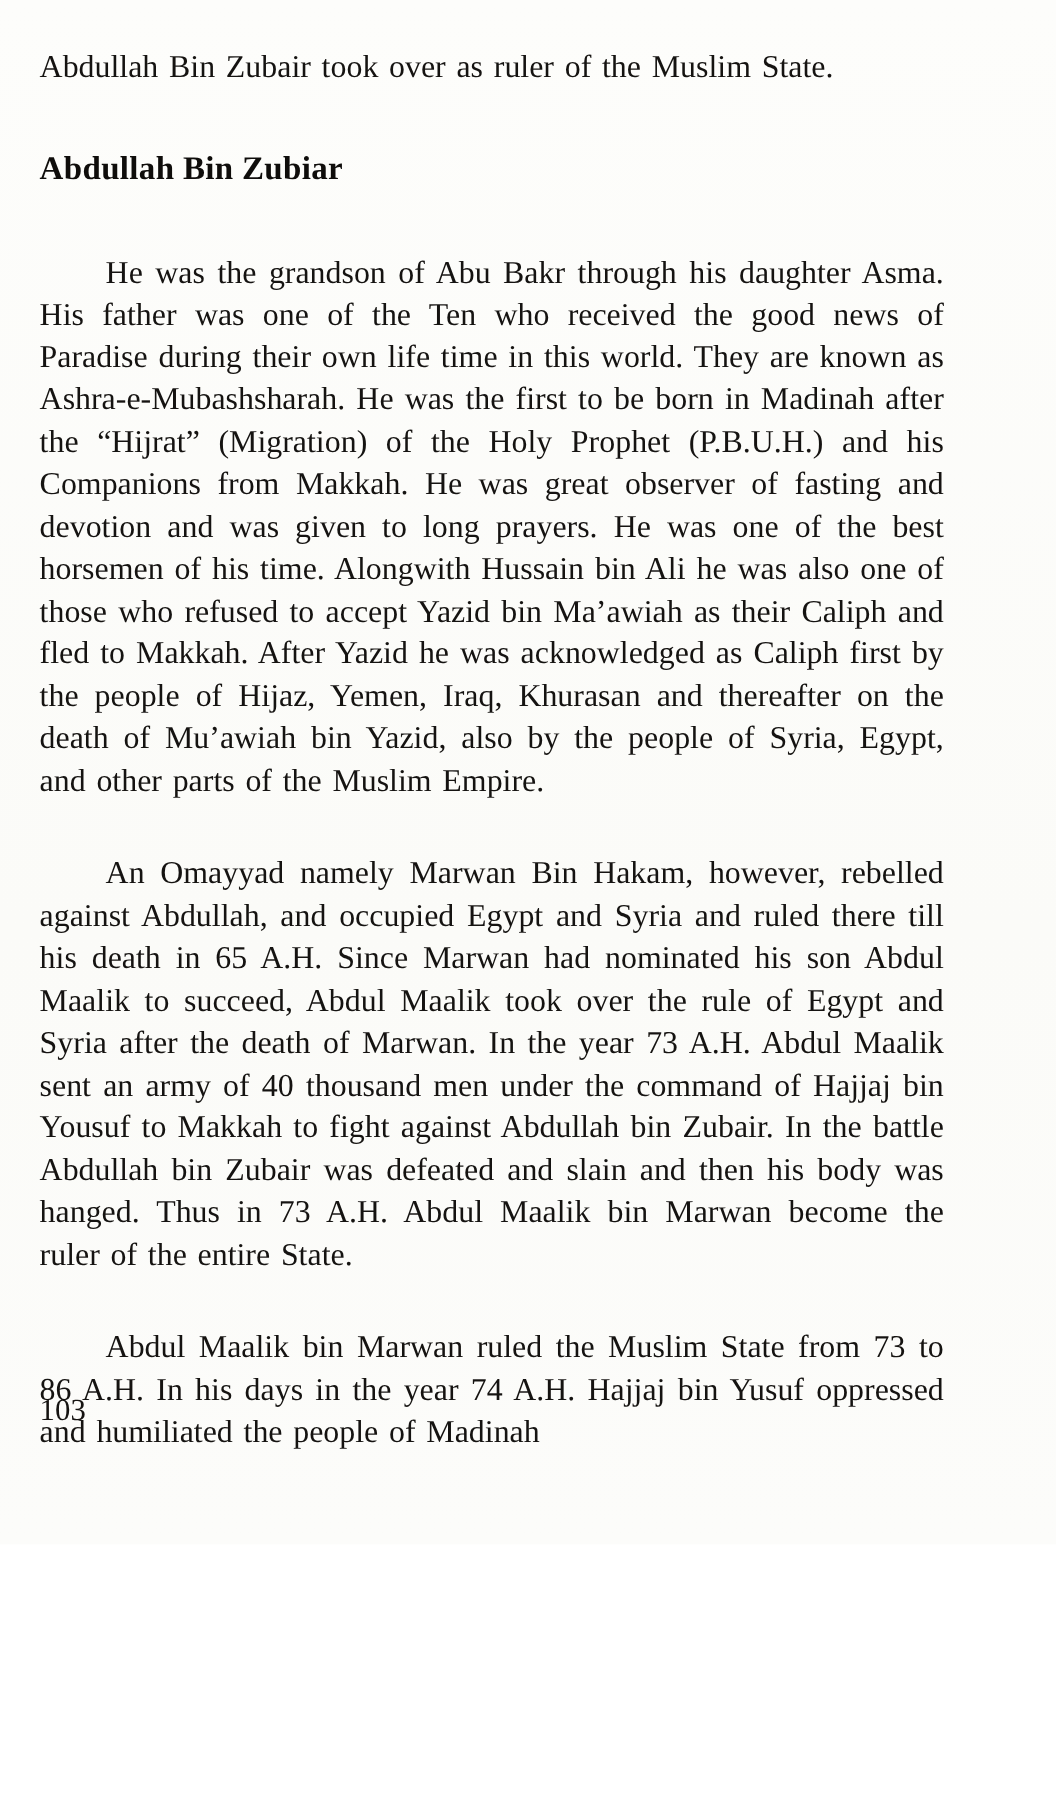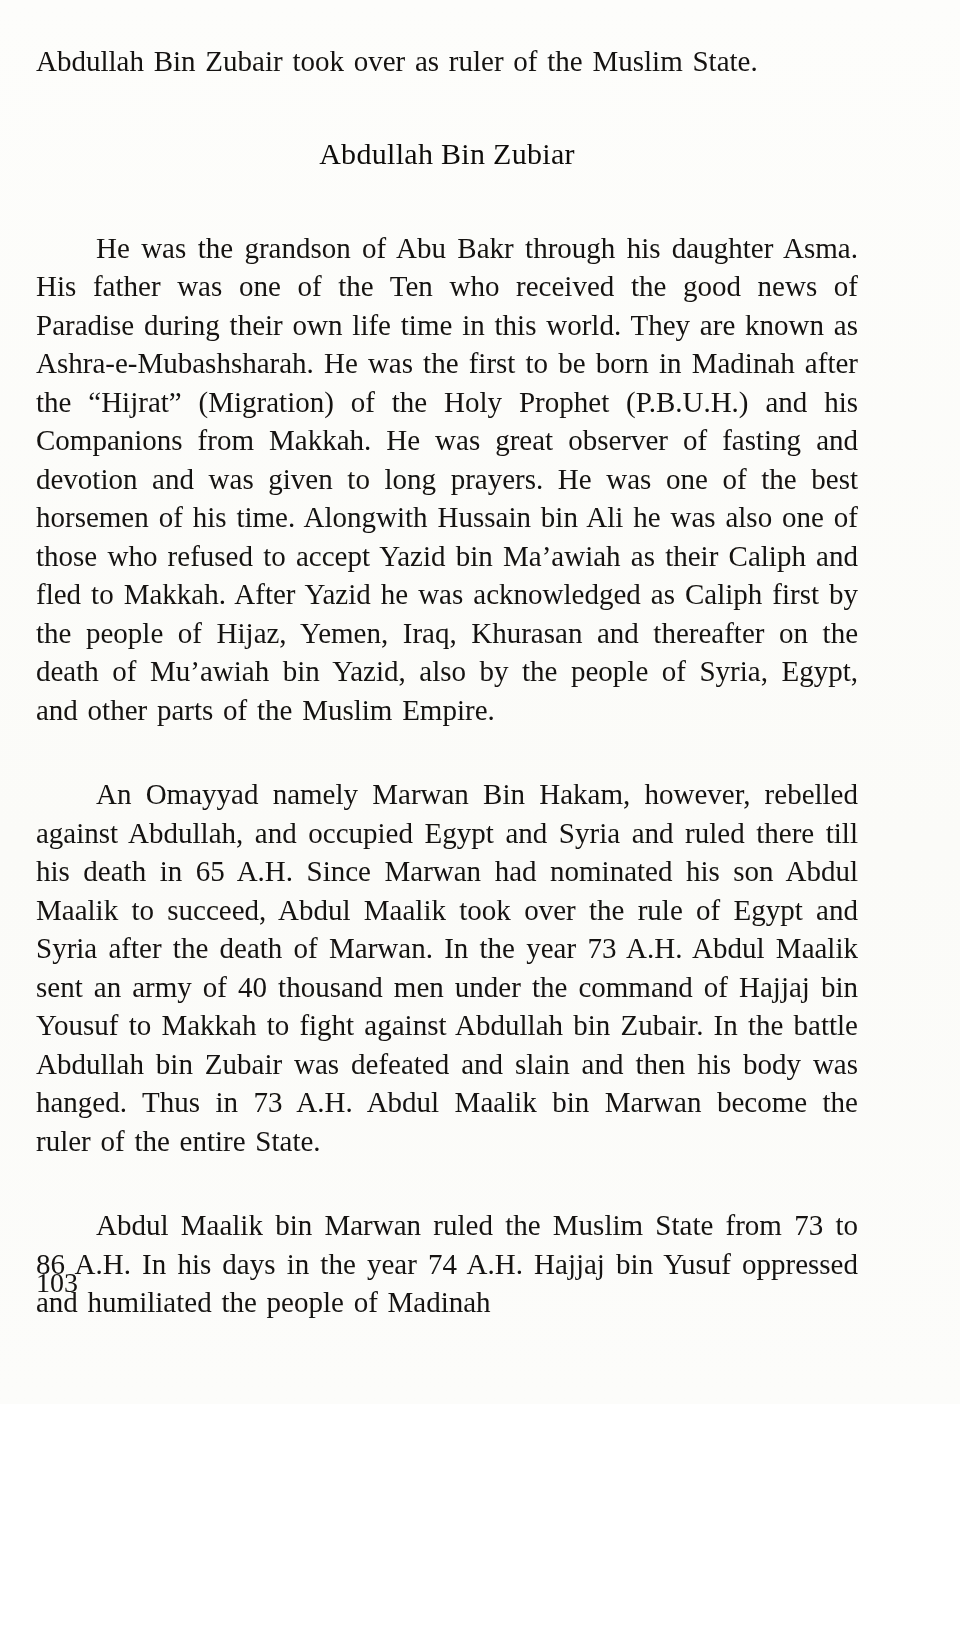--- a/index.html
+++ b/index.html
@@ -24,22 +24,22 @@
     font-size: 29px;
     line-height: 38.5px;
     text-align: justify;
     word-spacing: 2.5px;
   }
   .flush-para {
     text-indent: 0;
   }
   .heading {
     font-size: 30px;
-    font-weight: 400;
-    text-align: center;
+    font-weight: 700;
+    text-align: left;
     margin: 56px 0 58px 0;
     letter-spacing: 0.3px;
     color: #0f0d0b;
   }
   .indented {
     text-indent: 60px;
     margin-bottom: 46px;
   }
   .page-number {
     position: absolute;

